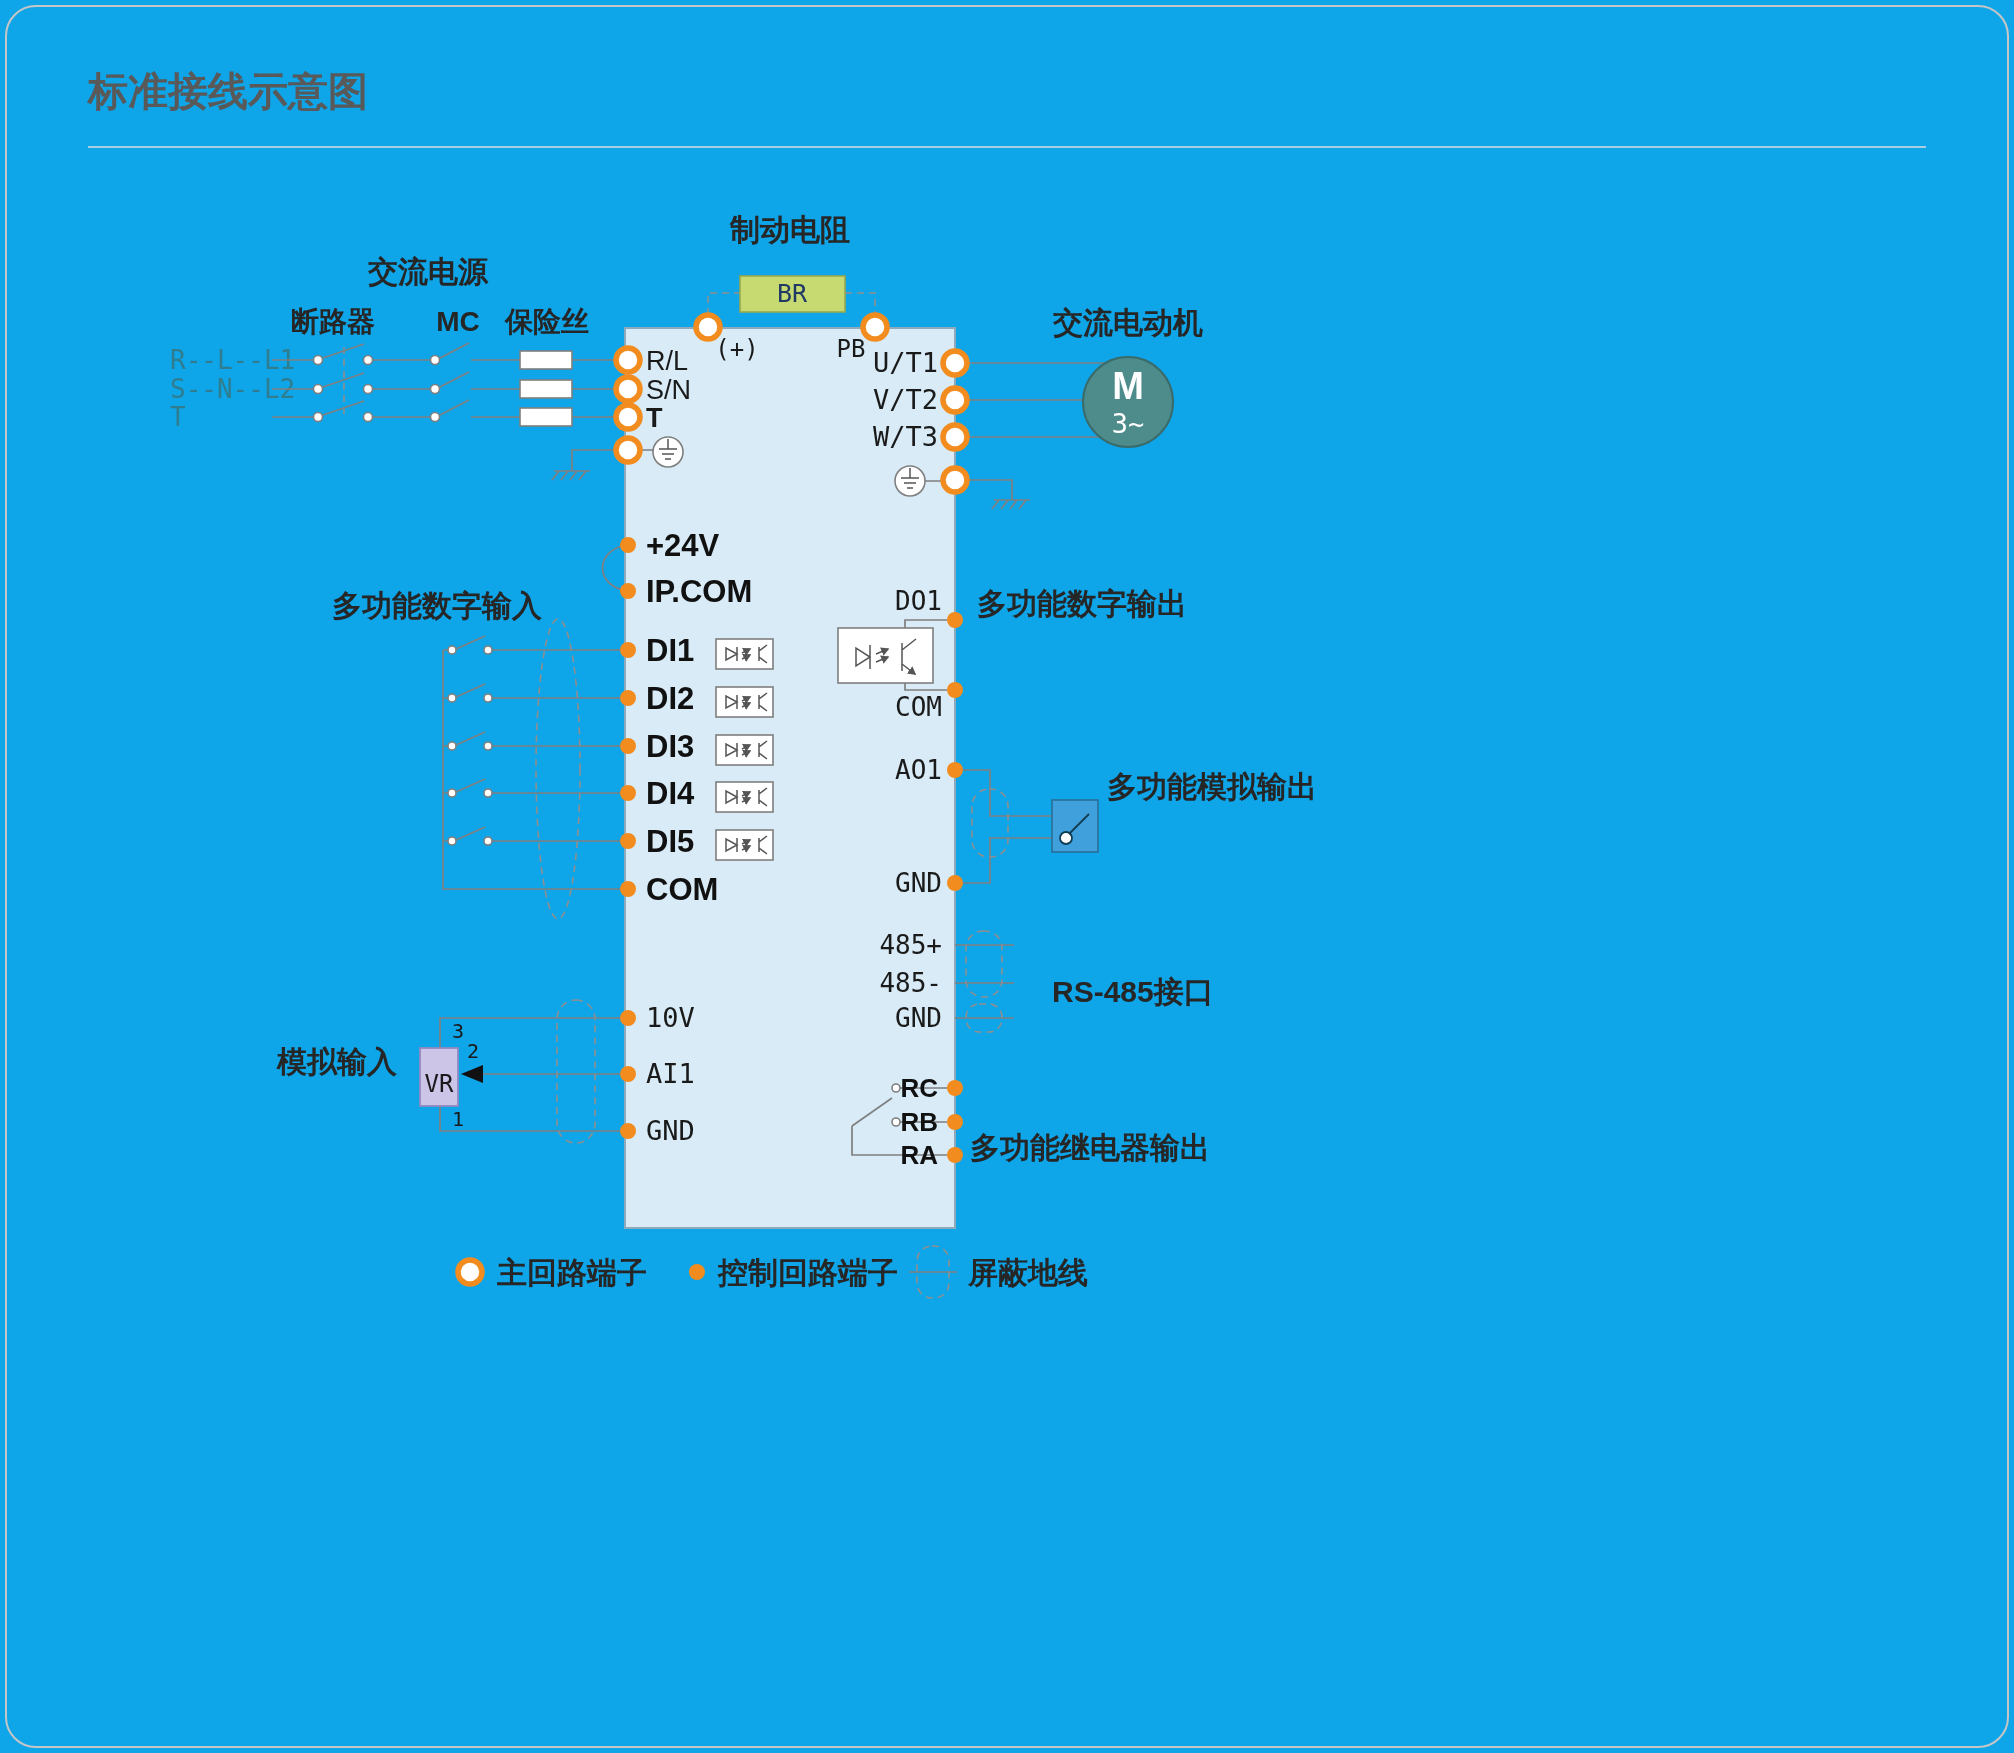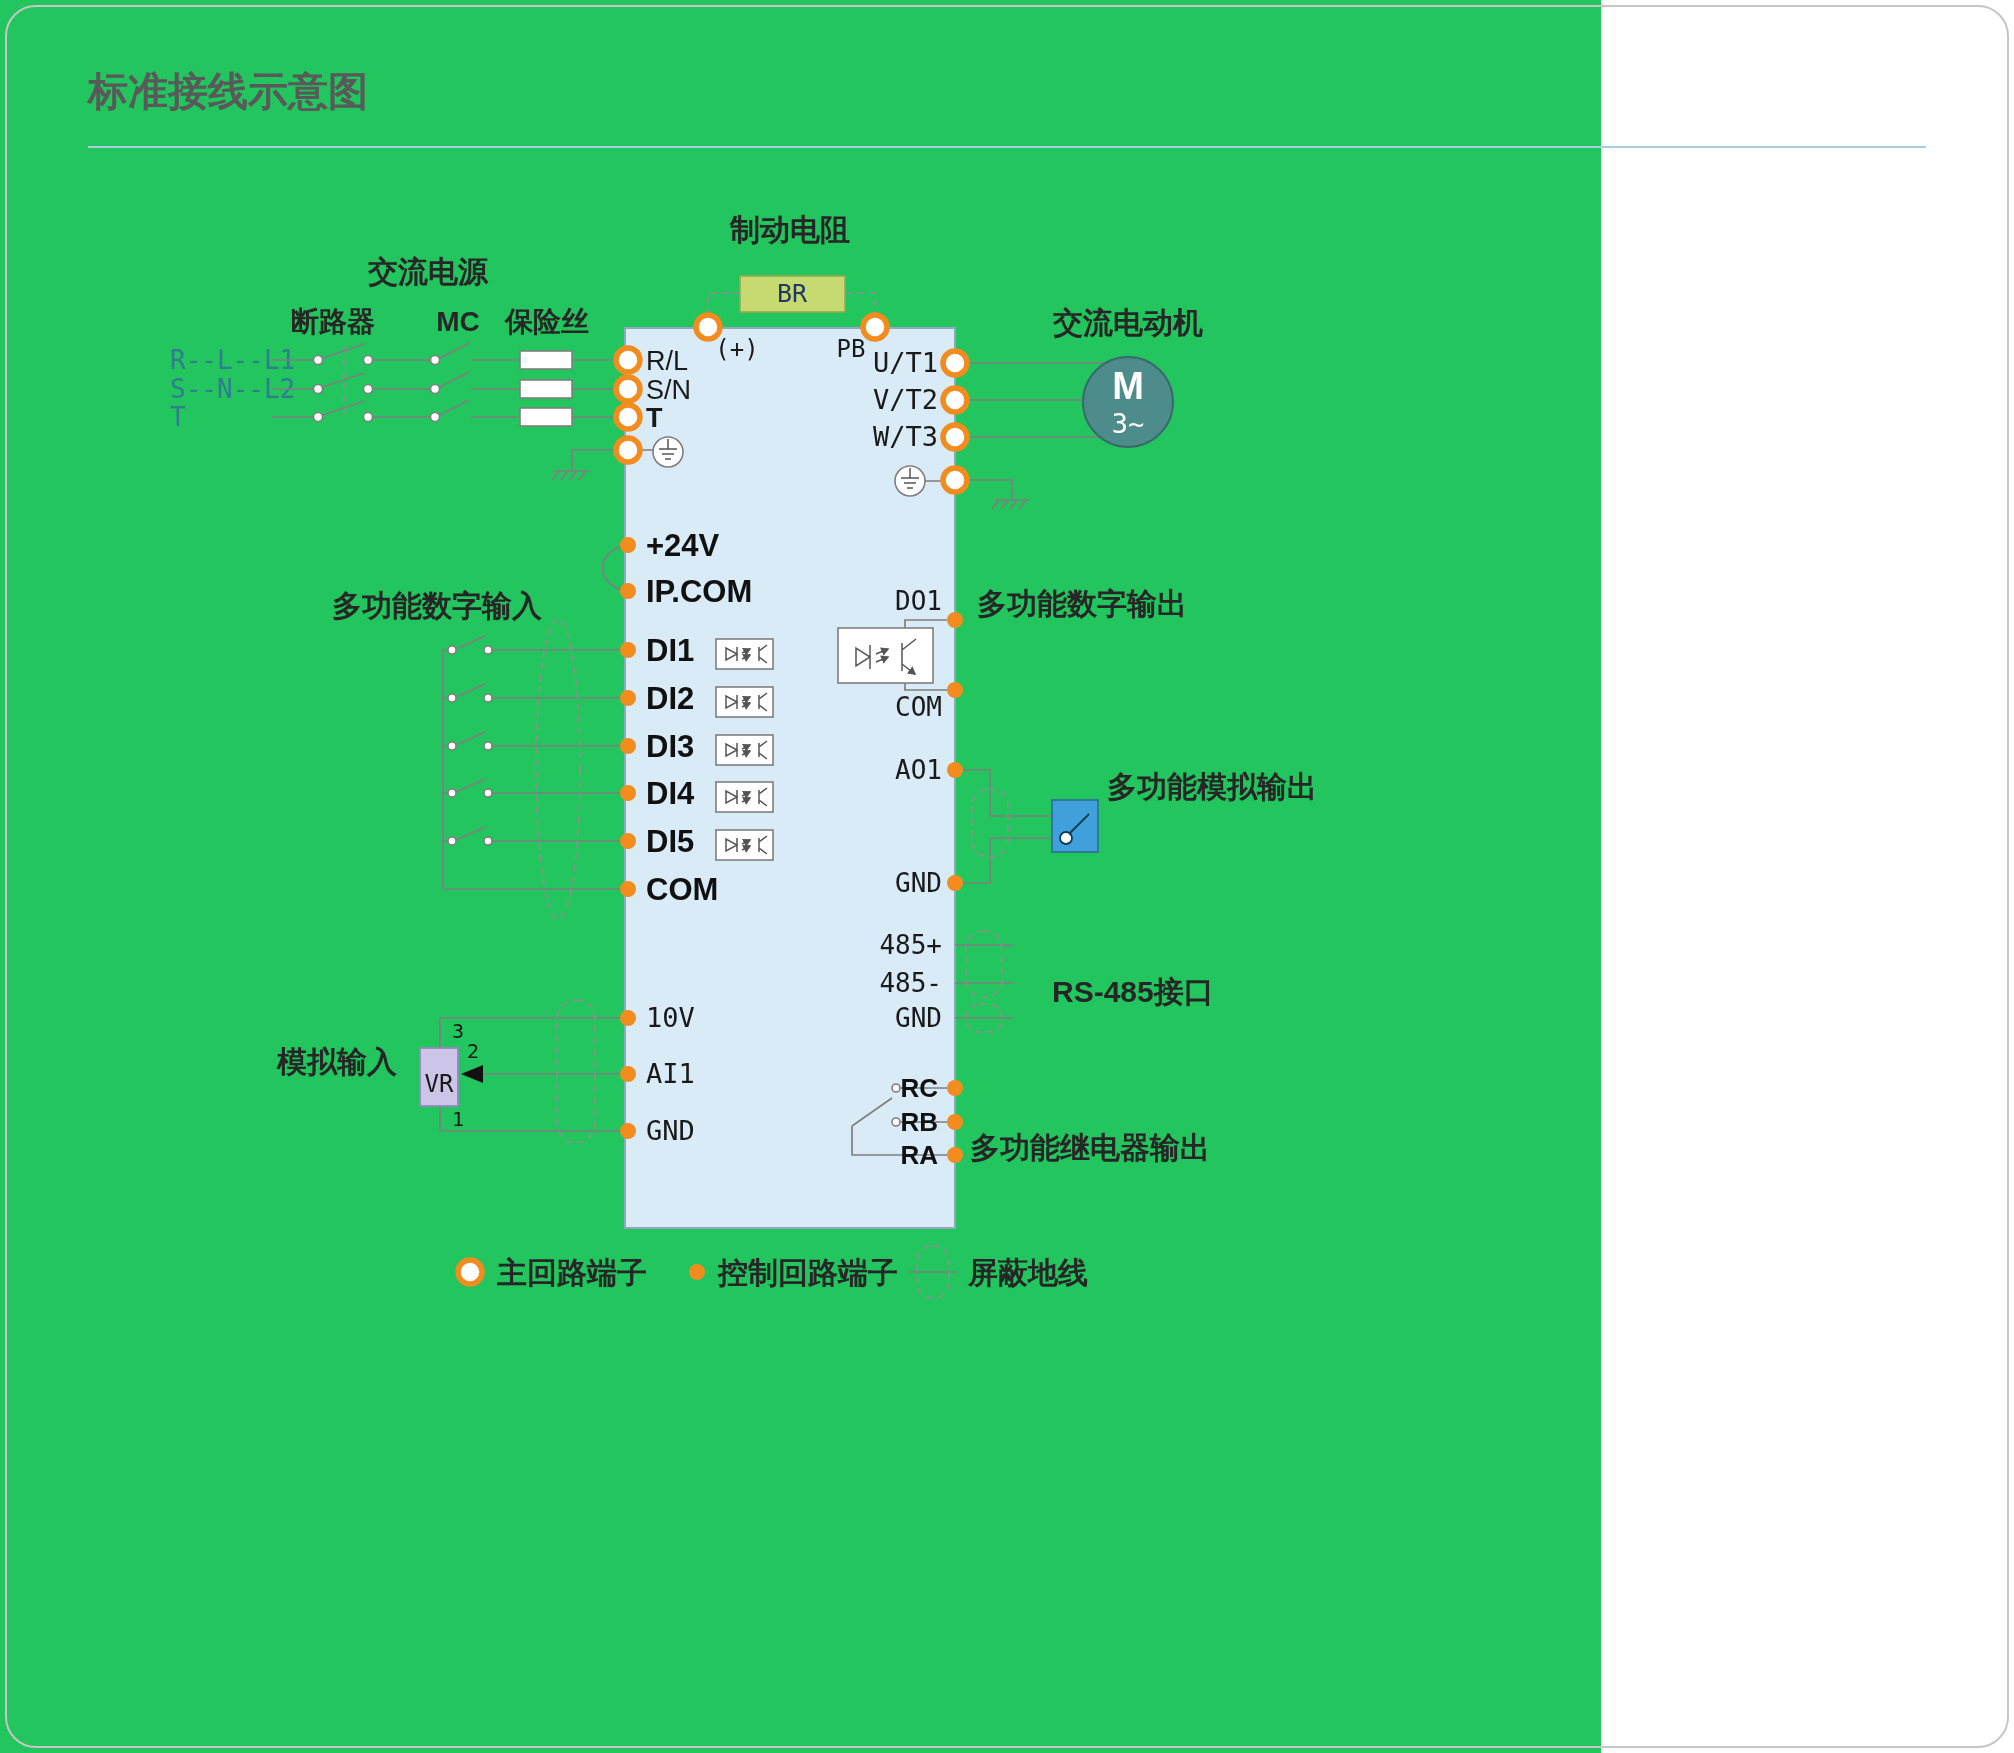--- a/index.html
+++ b/index.html
@@ -1,16 +1,16 @@
 <!DOCTYPE html>
 <html><head>
 <meta charset="utf-8">
 <style>
   html,body{margin:0;padding:0;background:#ffffff;}
-  .stage{width:1601px;height:1753px;position:relative;background:#22c55e;text-align:right;}
+  .stage{width:2014px;height:1753px;position:relative;background:#0ea5e9;text-align:right;}
   svg{display:block;}
   text{font-family:"Liberation Sans",sans-serif;}
   .title{font-size:40px;font-weight:700;fill:#595959;}
   .cn{font-size:30px;font-weight:700;fill:#262626;}
   .cn28{font-size:28px;font-weight:700;fill:#262626;}
   .lbl{font-size:31px;font-weight:700;fill:#111111;}
   .lbl26{font-size:26px;font-weight:700;fill:#111111;}
   .term{font-size:27px;fill:#1a1a1a;}
   .termB{font-size:27px;font-weight:700;fill:#1a1a1a;}
   .mono{font-family:"DejaVu Sans Mono",monospace;font-size:26px;fill:#1a1a1a;}

